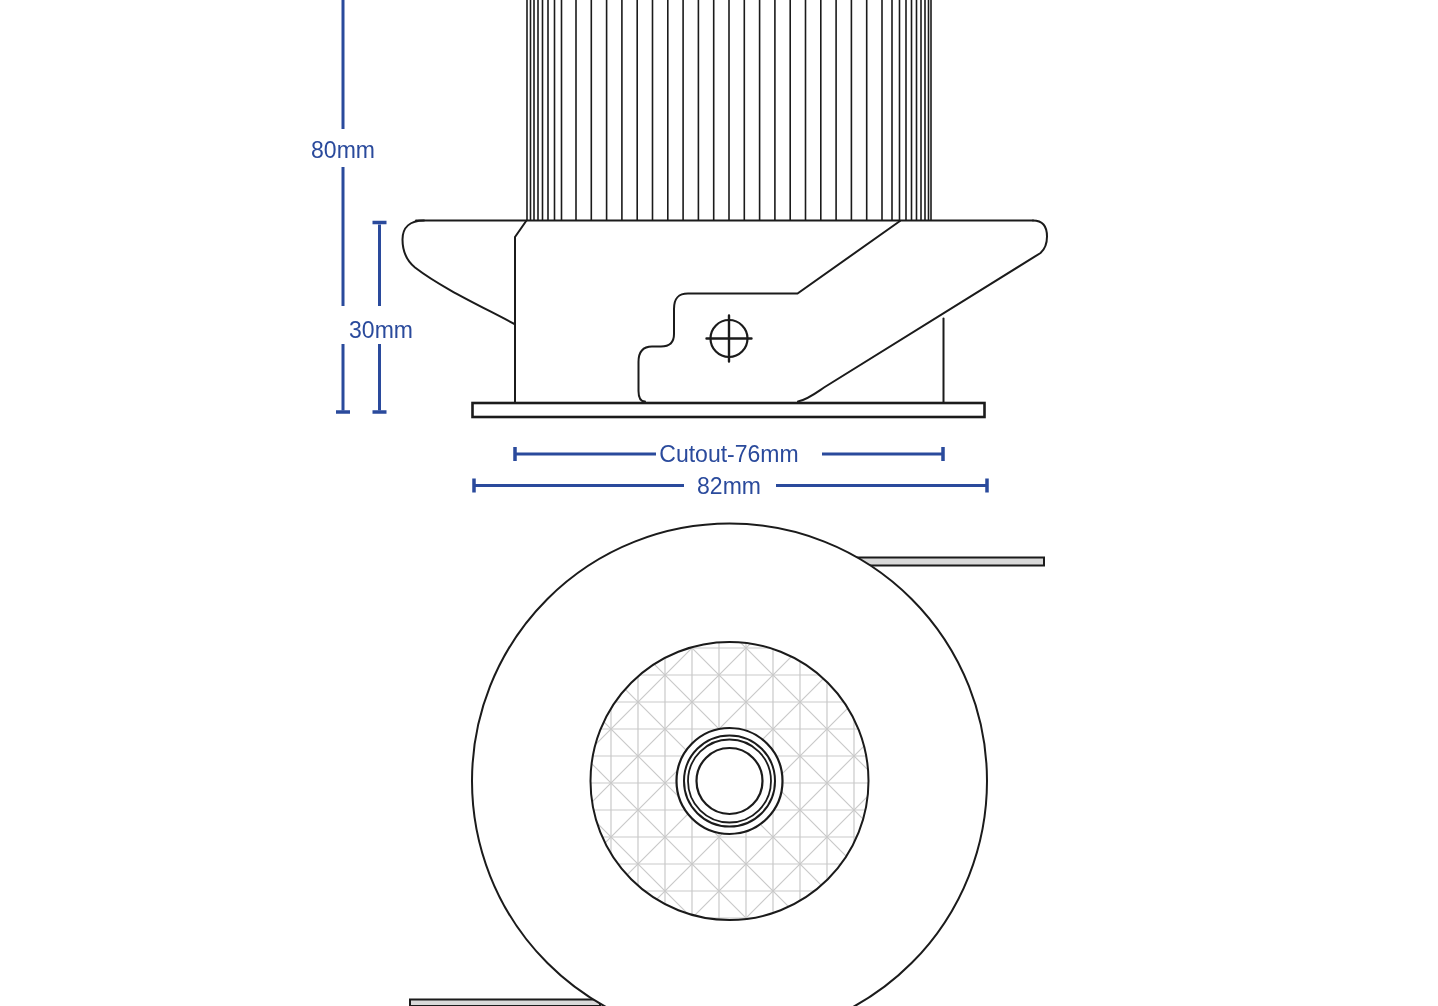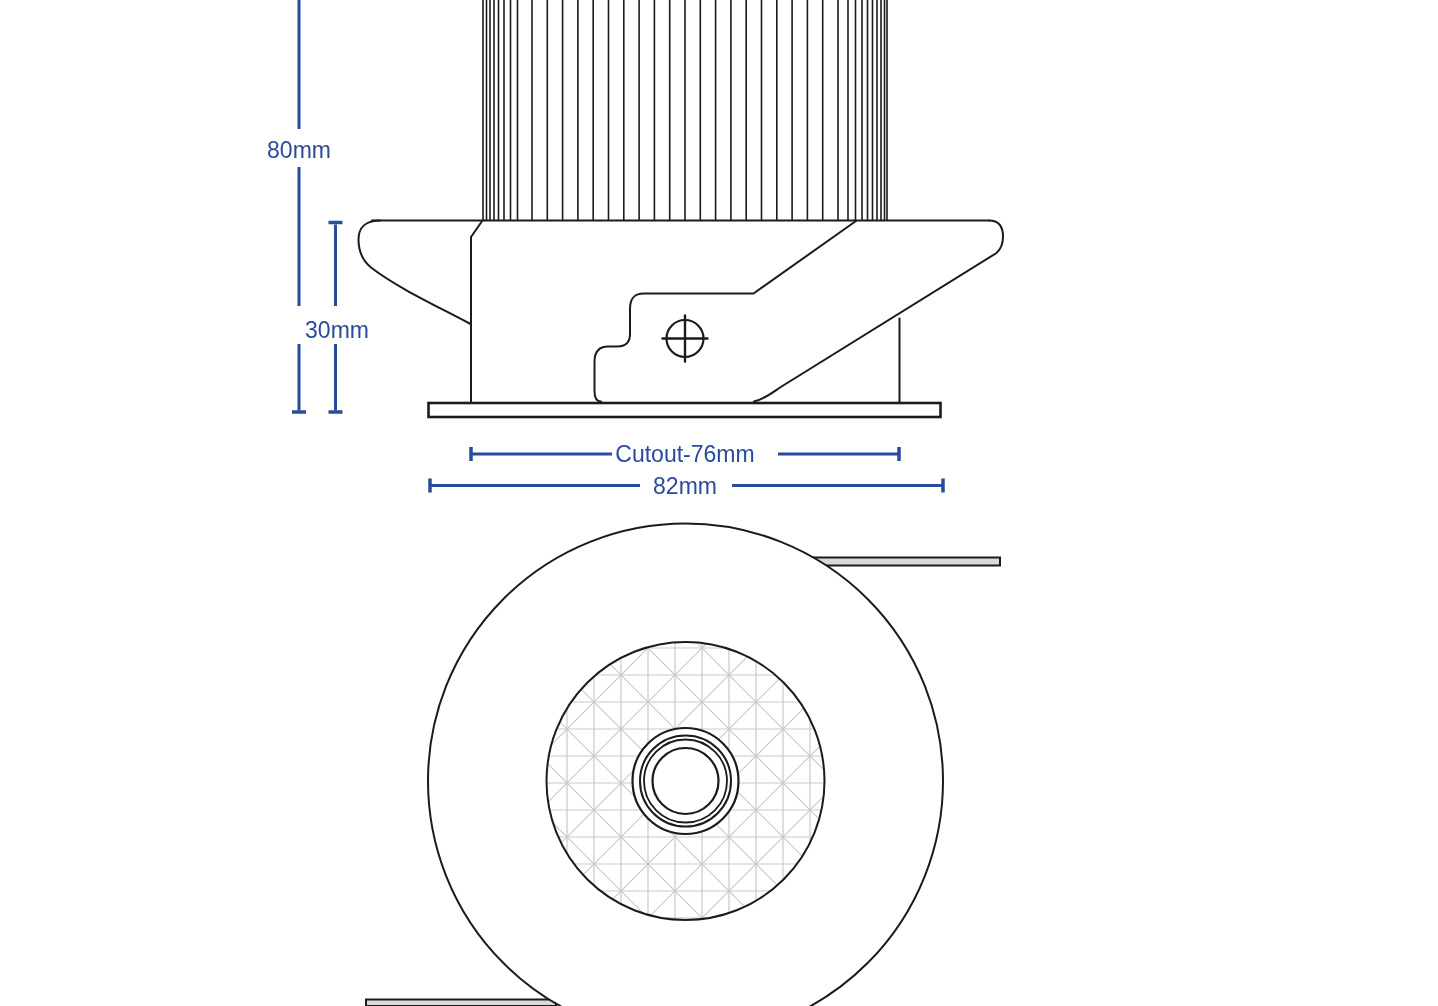--- a/index.html
+++ b/index.html
@@ -7,20 +7,21 @@
     --line-dark:#1b1b1b;
     --hatch-gray:#c9c9c9;
     --tab-gray:#d9d9d9;
     --bg:#ffffff;
   }
   html,body{margin:0;padding:0;background:var(--bg);}
   .canvas{
     position:relative;width:1379px;height:1006px;overflow:hidden;
     background:var(--bg);
     font-family:"Liberation Sans",sans-serif;
+    margin-left:44px;
   }
   svg{display:block;position:absolute;inset:0;}
   .fins{stroke:var(--line-dark);stroke-width:1.6;fill:none;}
   .draw{stroke:var(--line-dark);stroke-width:2;fill:none;stroke-linecap:round;}
   .draw-heavy{stroke:var(--line-dark);stroke-width:2.6;fill:var(--bg);}
   .tab{stroke:var(--line-dark);stroke-width:2;fill:var(--tab-gray);}
   .circle-white{stroke:var(--line-dark);stroke-width:2;fill:var(--bg);}
   .hatch-circle{stroke:var(--line-dark);stroke-width:2;fill:url(#hatchPattern);}
   .hatch-line{stroke:var(--hatch-gray);stroke-width:1.2;fill:none;}
   .dim-line{stroke:var(--dimension-blue);stroke-width:3;fill:none;}

